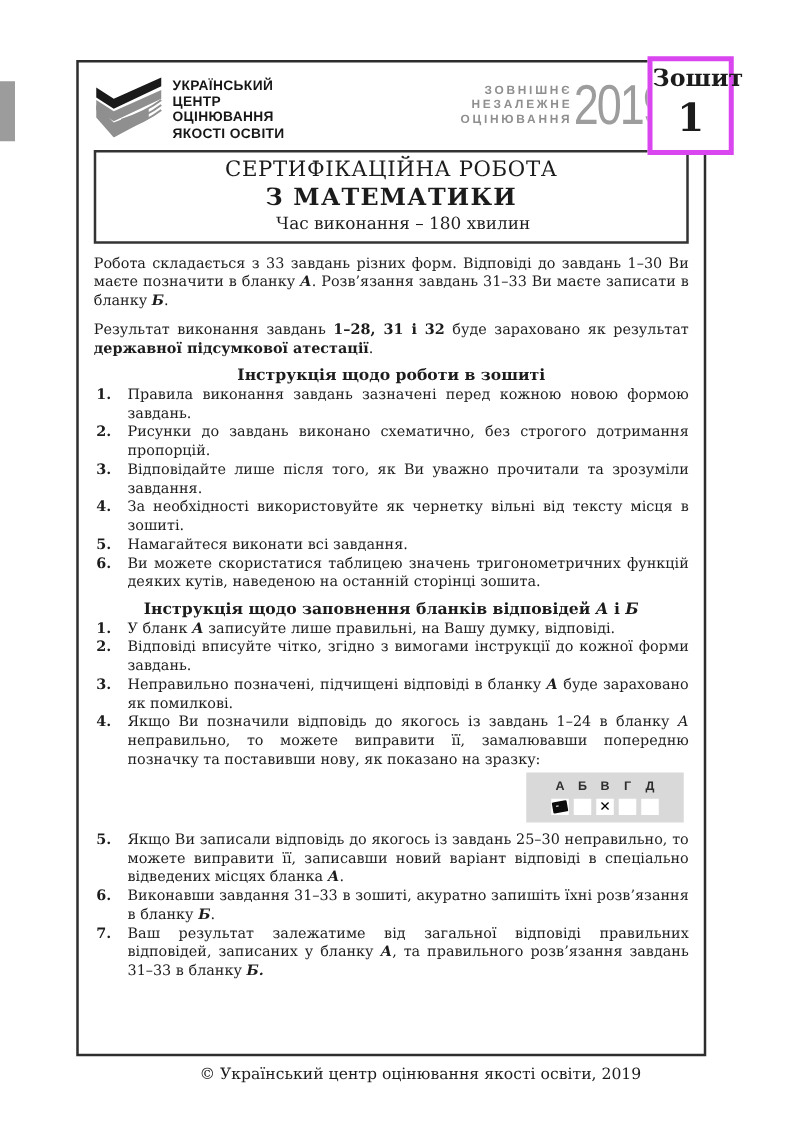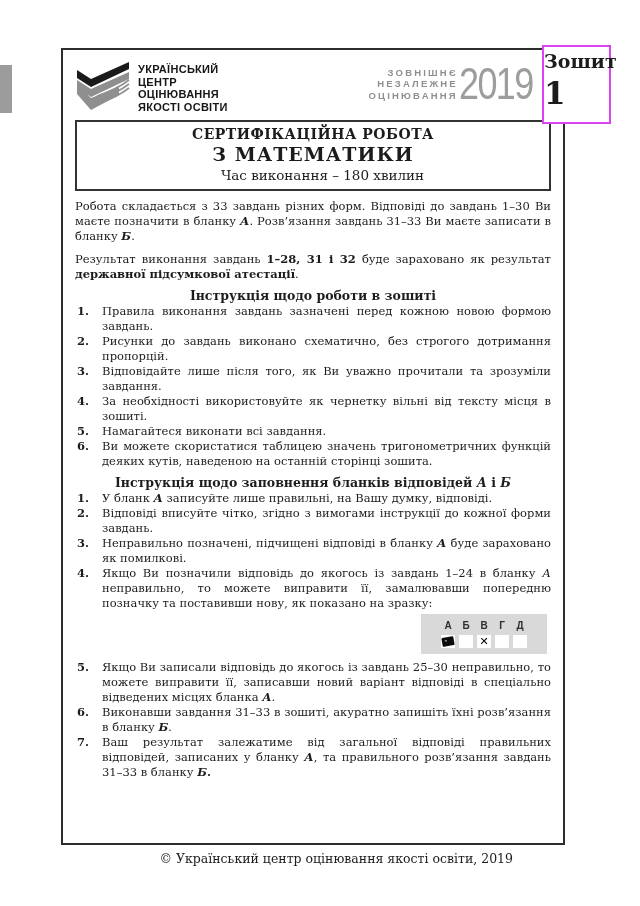--- a/index.html
+++ b/index.html
@@ -8,26 +8,26 @@
   .side-tab{position:absolute;left:0;top:65px;width:12px;height:48px;background:#9c9c9c;}
   .main-box{position:absolute;left:61px;top:48px;width:504px;height:797px;border:2px solid #2d2d2d;box-sizing:border-box;padding:6px 12px 0 12px;overflow:hidden;}
   
   .hdr{display:flex;align-items:flex-start;height:62px;}
   .logo-icon{margin-top:4px;flex:0 0 auto;}
   .logo-text{font-family:"Liberation Sans",sans-serif;font-weight:bold;font-size:11px;line-height:12.5px;margin-left:7px;margin-top:7px;color:#161616;letter-spacing:0.3px;}
   .zno{margin-left:auto;display:flex;align-items:center;margin-top:9px;}
   .zno-lines{text-align:right;font-family:"Liberation Sans",sans-serif;font-weight:bold;font-size:9.5px;line-height:11.5px;letter-spacing:2.2px;color:#8f8f8f;}
   .zno-year{font-family:"Liberation Sans",sans-serif;font-size:45px;line-height:38px;color:#9d9d9d;transform:scaleX(0.8);transform-origin:left center;margin-left:1px;letter-spacing:-2px;}
   
-  .booklet-box{position:absolute;left:542px;top:45px;width:69px;height:79px;border:2px solid #d946ef;box-sizing:border-box;background:#fff;}
+  .booklet-box{position:absolute;left:518px;top:45px;width:69px;height:79px;border:4px solid #d946ef;box-sizing:border-box;text-align:center;background:#fff;}
   .booklet-label{font-size:19px;font-weight:bold;margin-top:3px;}
   .booklet-num{font-size:31px;font-weight:bold;line-height:34px;margin-top:4px;}
   
   .title-box{border:2px solid #333;margin-top:2px;text-align:center;padding:4px 0 6px 0;}
-  .t1{font-size:14px;font-weight:bold;letter-spacing:0.5px;}
+  .t1{font-size:17px;font-weight:normal;letter-spacing:0.5px;}
   .t2{font-size:19px;font-weight:bold;letter-spacing:1px;margin-top:1px;}
   .t3{font-size:13.5px;margin-top:2px;padding-left:19px;}
   
   .para{font-size:11.5px;line-height:15px;text-align:justify;margin-top:8px;}
   .b{font-weight:bold;}
   .i{font-style:italic;}
   .sec-h{font-size:12.5px;font-weight:bold;text-align:center;margin-top:6px;}
   ol.ins{margin:1px 0 0 0;padding:0;list-style:none;}
   ol.ins li{position:relative;padding-left:27px;font-size:11.5px;line-height:15px;text-align:justify;}
   ol.ins .num{position:absolute;left:2px;top:0;font-weight:bold;}

